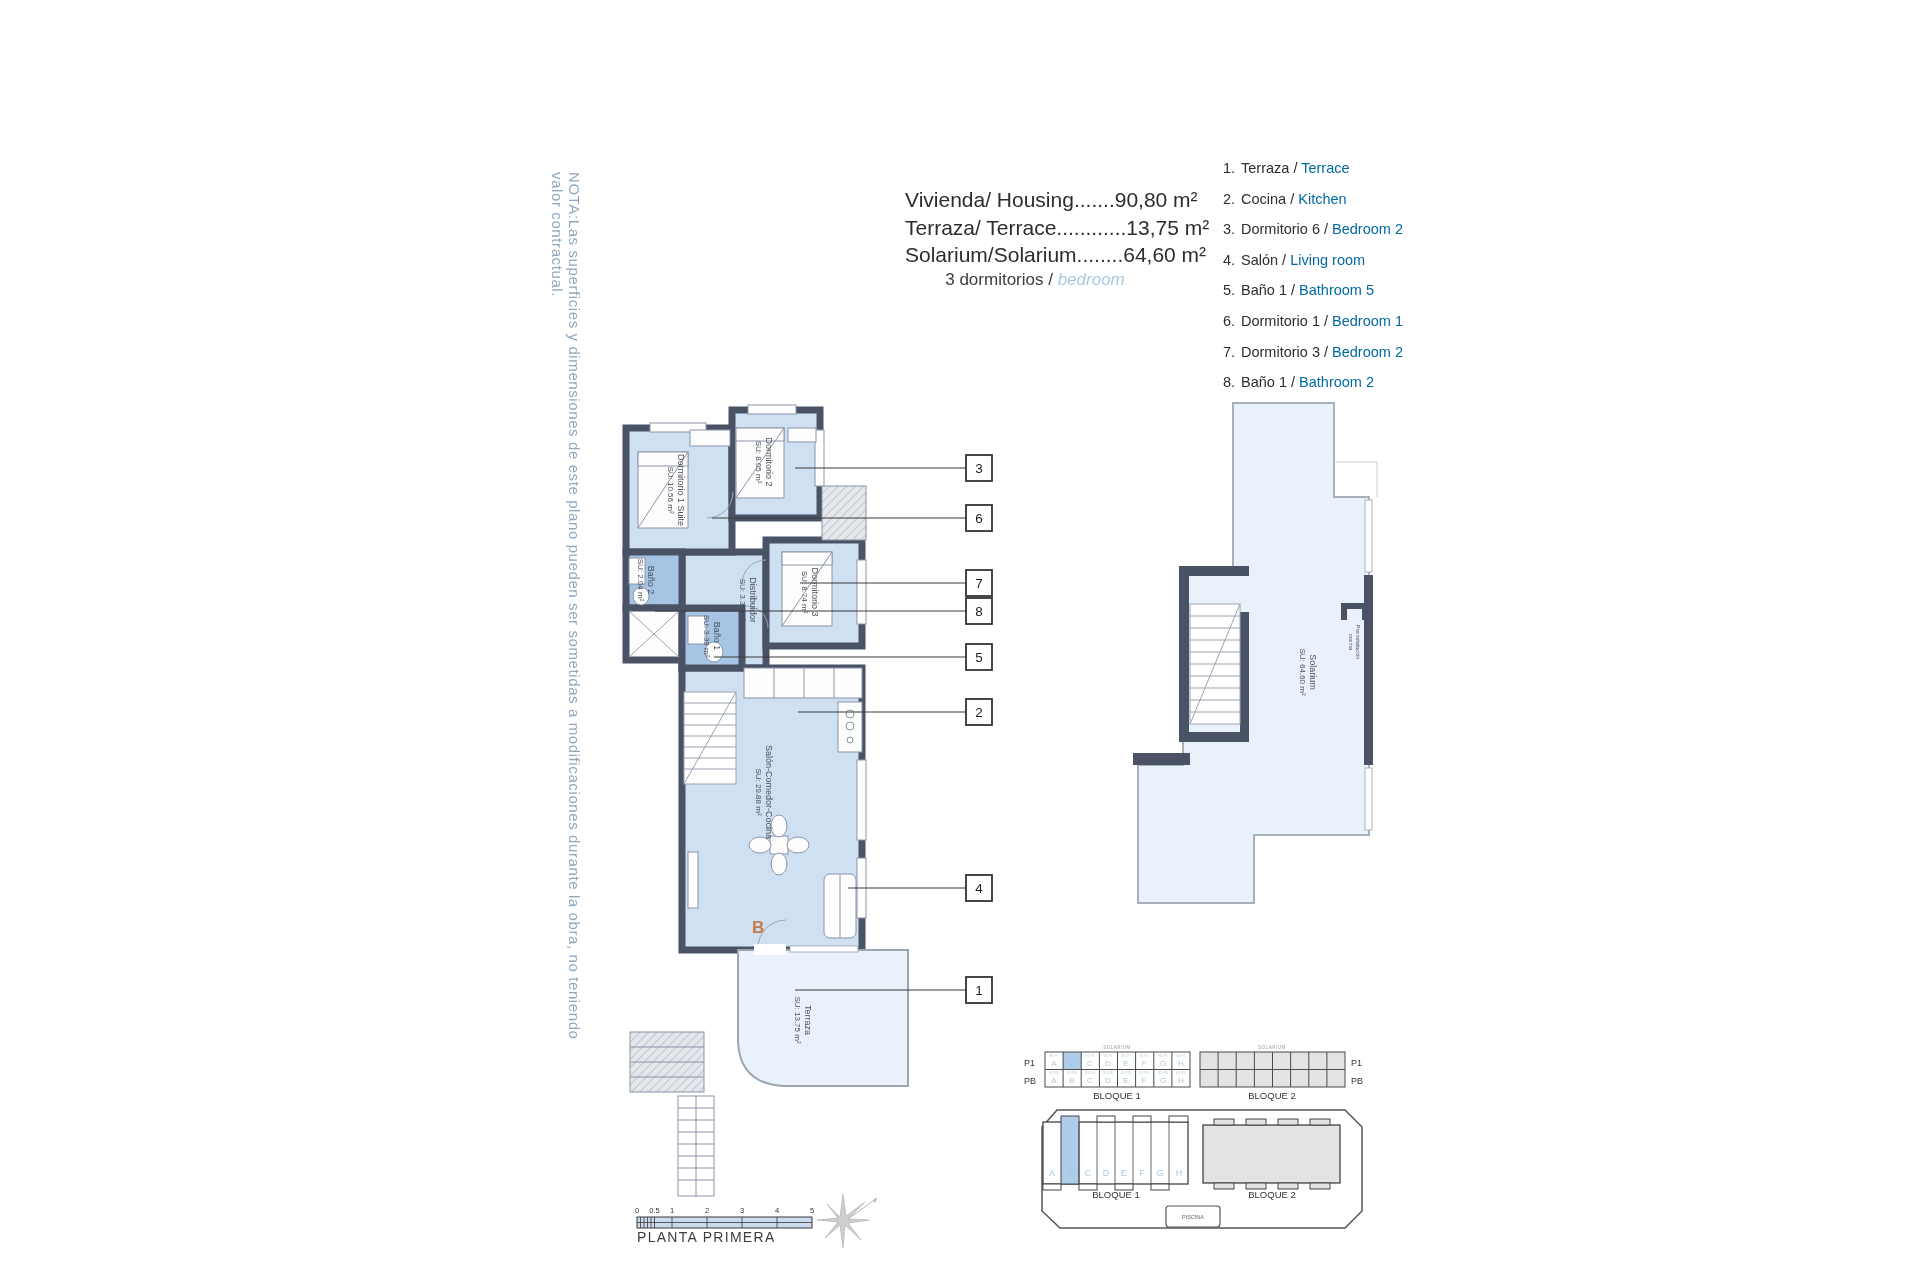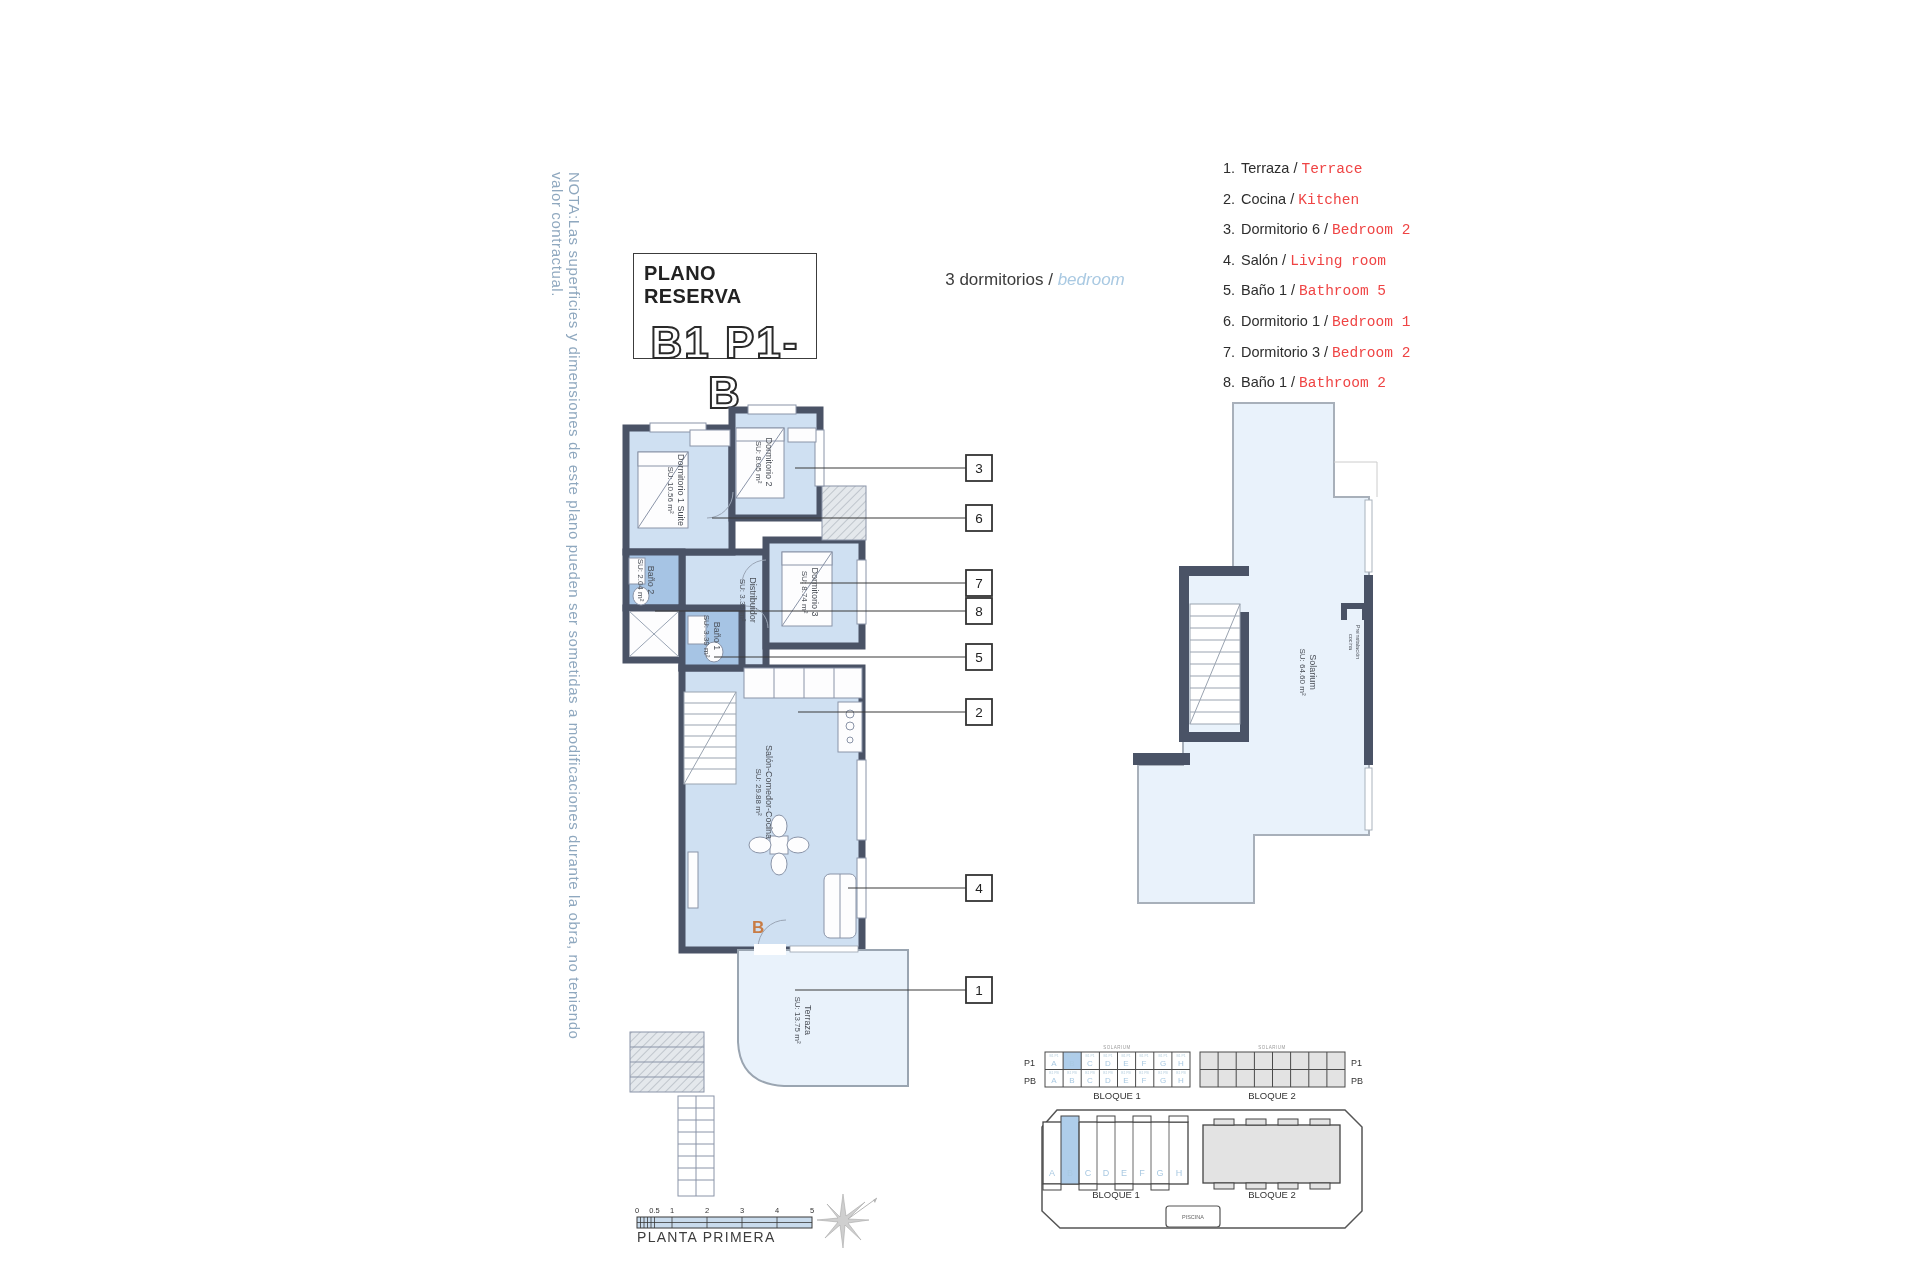--- a/index.html
+++ b/index.html
@@ -15,45 +15,46 @@
   #titlebox .t2{margin-top:10px;text-align:center;font-size:44px;font-weight:700;
                 color:#fff;-webkit-text-stroke:2px #2a2a2a;letter-spacing:2px;}
   
   #areas{left:905px;top:186px;font-size:21px;color:#2d2d2d;line-height:27.5px;white-space:nowrap;}
   #bedline{left:915px;top:270px;width:240px;text-align:center;font-size:17px;color:#3c3c3c;}
   #bedline .en{color:#a9c9e2;font-style:italic;}
   
   #legend{left:1223px;top:160px;font-size:14.5px;color:#2d2d2d;}
   #legend .row{height:30.6px;white-space:nowrap;}
   #legend .num{display:inline-block;width:18px;}
-  #legend .en{color:#ef4444;font-family:Liberation Mono, monospace;}
+  #legend .en{color:#0369a1;}
   #planta{left:637px;top:1229px;font-size:14px;letter-spacing:1.3px;color:#3d3d3d;}
   svg text{font-family:"Liberation Sans",sans-serif;}
   .rl{font-size:9px;fill:#4a4f57;}
   .rl2{font-size:8px;fill:#4a4f57;}
   .co{font-size:13.5px;fill:#222;}
   .keyletter{font-size:8px;fill:#a9c9e2;}
   .keycode{font-size:3.4px;fill:#b5cede;}
   .siteletter{font-size:9px;fill:#a9c9e2;}
   .smalllbl{font-size:9.5px;fill:#333;}
   .micro{font-size:4.5px;fill:#9a9a9a;letter-spacing:.5px;}
   .tick{font-size:7.5px;fill:#333;}
 </style>
 </head>
 <body>
 
 <div id="stage">
 
   <div id="nota" class="abs">NOTA:Las superficies y dimensiones de este plano pueden ser sometidas a modificaciones durante la obra, no teniendo valor contractual.</div>
 
-  <div id="titlebox" class="abs">
-    <div class="t1">PLANO RESERVA</div>
-    <div class="t2">B1 P1-B</div>
+
+  <div id="areas" class="abs">
+    <div>Vivienda/ Housing.......90,80 m²</div>
+    <div>Terraza/ Terrace............13,75 m²</div>
+    <div>Solarium/Solarium........64,60 m²</div>
   </div>
-
   <div id="bedline" class="abs">
     <span>3 dormitorios /</span>
     <span class="en">bedroom</span>
   </div>
 
   <div id="legend" class="abs">
     <div class="row"><span class="num">1.</span><span>Terraza /</span> <span class="en">Terrace</span></div>
     <div class="row"><span class="num">2.</span><span>Cocina /</span> <span class="en">Kitchen</span></div>
     <div class="row"><span class="num">3.</span><span>Dormitorio 6 /</span> <span class="en">Bedroom 2</span></div>
     <div class="row"><span class="num">4.</span><span>Salón /</span> <span class="en">Living room</span></div>

